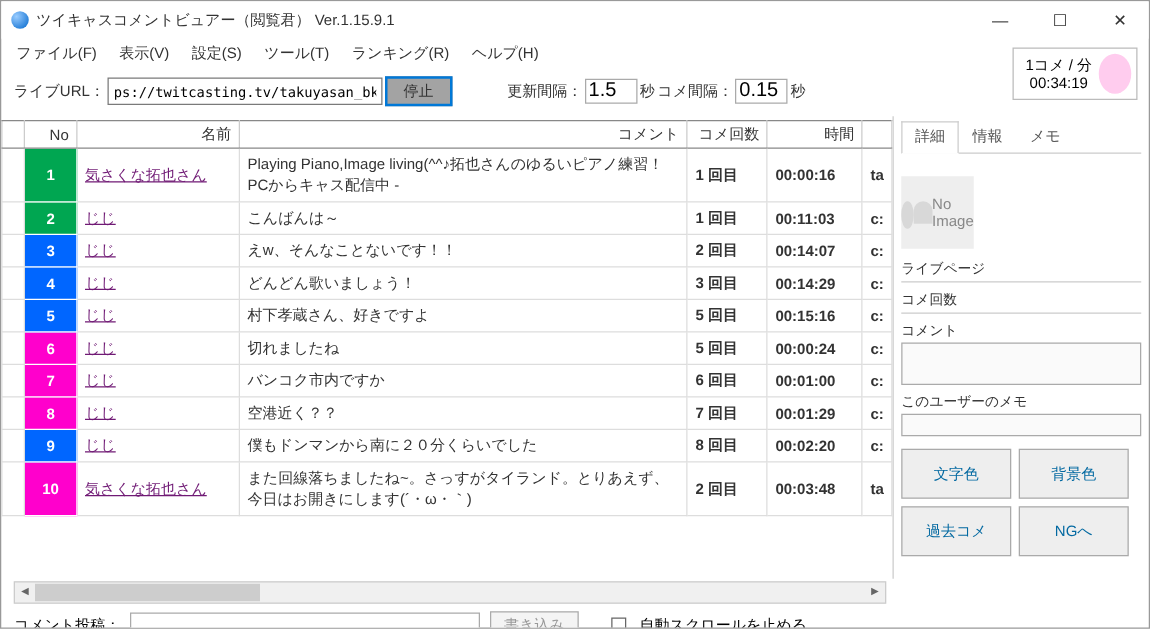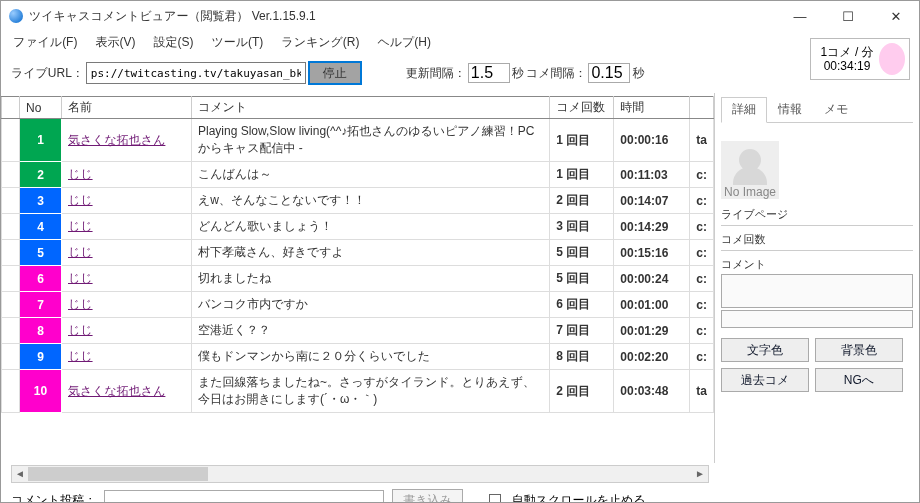--- a/index.html
+++ b/index.html
@@ -15,38 +15,38 @@
 .toolbar label{color:#333}
 .urlbox{width:220px;height:22px;border:1px solid #7a7a7a;padding:0 4px;font-family:monospace;font-size:11px}
 .stopbtn{width:54px;height:24px;border:2px solid #0078d7;background:#a3a3a3;color:#333}
 .spin{width:42px;height:20px;border:1px solid #aaa;padding:0 2px;font-size:16px}
 .meter{position:absolute;right:10px;top:38px;width:100px;height:42px;border:1px solid #bbb;display:flex;align-items:center;padding:2px 4px}
 .meter .txt{flex:1;text-align:center;font-size:11px;line-height:14px}
 .meter .av{width:26px;height:32px;border-radius:50%;background:#fce;position:relative}
 .main{display:flex;height:370px}
 .gridwrap{flex:1;overflow:hidden;position:relative;padding-top:3px}
 .grid{width:100%;border-collapse:collapse}
-.grid th{background:#fff;border:1px solid #ccc;border-top:1px solid #888;border-bottom:1px solid #888;height:22px;text-align:left;padding:0 6px;font-weight:normal;color:#333}
+.grid th{background:#fff;border:1px solid #ccc;border-top:1px solid #888;border-bottom:1px solid #888;height:22px;text-align:right;padding:0 6px;font-weight:normal;color:#333}
 .grid td{border:1px solid #ddd;padding:4px 6px;vertical-align:middle;color:#333}
 .grid td.no{color:#fff;text-align:center;font-weight:bold;width:40px;border:1px solid #fff}
 .grid td.name a{color:#701a75;text-decoration:underline}
 .grid td.cnt{font-weight:bold}
 .side{width:205px;border-left:1px solid #ccc;padding:4px 6px}
 .tabs{display:flex;border-bottom:1px solid #ccc;margin-bottom:18px}
 .tabs span{padding:3px 10px;border:1px solid transparent;color:#555}
 .tabs span.active{border:1px solid #ccc;border-bottom:1px solid #fff;background:#fff;margin-bottom:-1px}
-.avatar{width:58px;height:58px;background:#eee;display:flex;flex-direction:column;align-items:center;justify-content:flex-end;font-size:9px;color:#888;margin:4px 0 8px}
+.avatar{width:58px;height:58px;background:#eee;display:flex;flex-direction:row;align-items:center;justify-content:flex-end;font-size:9px;color:#888;margin:4px 0 8px}
 .avatar .head{width:22px;height:22px;border-radius:50%;background:#d8d8d8;margin-bottom:-4px}
 .avatar .body{width:34px;height:18px;border-radius:16px 16px 0 0;background:#d8d8d8}
 .side label{display:block;font-size:11px;color:#333;margin-top:6px}
 .side .line{border-bottom:1px solid #ccc;height:4px;margin-bottom:4px}
 .side .tbox{width:100%;height:34px;border:1px solid #aaa;background:#fafafa;margin-top:2px}
 .side .sbox{width:100%;height:18px;border:1px solid #aaa;background:#fafafa;margin-top:2px}
 .sidebtns{display:flex;flex-wrap:wrap;gap:6px;margin-top:10px}
-.sidebtns button{width:88px;height:24px;border:1px solid #aaa;background:#eee;color:#0f172a}
+.sidebtns button{width:88px;height:40px;border:1px solid #aaa;background:#eee;color:#0369a1}
 .hscroll{height:18px;border:1px solid #ccc;margin:2px 210px 2px 10px;background:#f0f0f0;position:relative}
 .hscroll .thumb{position:absolute;left:16px;top:1px;height:14px;width:180px;background:#cdcdcd}
 .hscroll .arr{position:absolute;top:0;width:16px;height:16px;text-align:center;color:#666;font-size:10px;line-height:16px}
 .bottom{padding:4px 10px;display:flex;align-items:center;gap:8px;flex-wrap:wrap}
 .postbox{width:280px;height:20px;border:1px solid #aaa}
 .btn{height:22px;padding:0 10px;border:1px solid #aaa;background:#eee;color:#333}
 .btn.gray{color:#999;background:#f4f4f4}
 .chk{width:12px;height:12px;border:1px solid #666;display:inline-block;vertical-align:middle;margin-right:3px}
 .green{color:#009933}
 .blue{color:#0066ff}
@@ -108,21 +108,21 @@
         <th style="width:64px">コメ回数</th>
         <th style="width:76px">時間</th>
         <th style="width:22px"></th>
       </tr>
         </thead>
       <tbody id="tbody">
           <tr>
             <td></td>
             <td class="no" style="background:#00a651">1</td>
             <td class="name"><a href="#">気さくな拓也さん</a></td>
-            <td>Playing Slow,Slow living(^^♪拓也さんのゆるいピアノ練習！PCからキャス配信中 -</td>
+            <td>Playing Piano,Image living(^^♪拓也さんのゆるいピアノ練習！PCからキャス配信中 -</td>
             <td class="cnt green">1 回目</td>
             <td><b>00:00:16</b></td>
             <td><b>ta</b></td>
           </tr>
           <tr>
             <td></td>
             <td class="no" style="background:#00a651">2</td>
             <td class="name"><a href="#">じじ</a></td>
             <td>こんばんは～</td>
             <td class="cnt green">1 回目</td>
@@ -215,20 +215,21 @@
       <div class="head"></div>
         <div class="body"></div>
       <span>No Image</span>
     </div>
     <label>ライブページ</label>
       <div class="line"></div>
     <label>コメ回数</label>
       <div class="line"></div>
     <label>コメント</label>
     <div class="tbox"></div>
+    <label>このユーザーのメモ</label>
     <div class="sbox"></div>
     <div class="sidebtns">
       <button>文字色</button>
       <button>背景色</button>
       <button>過去コメ</button>
       <button>NGへ</button>
     </div>
   </div>
 </div>
 

